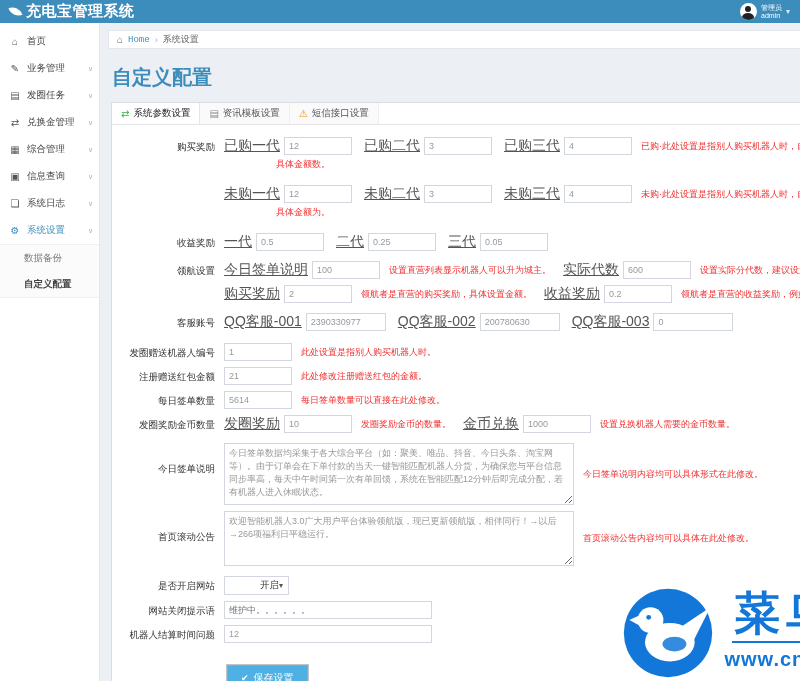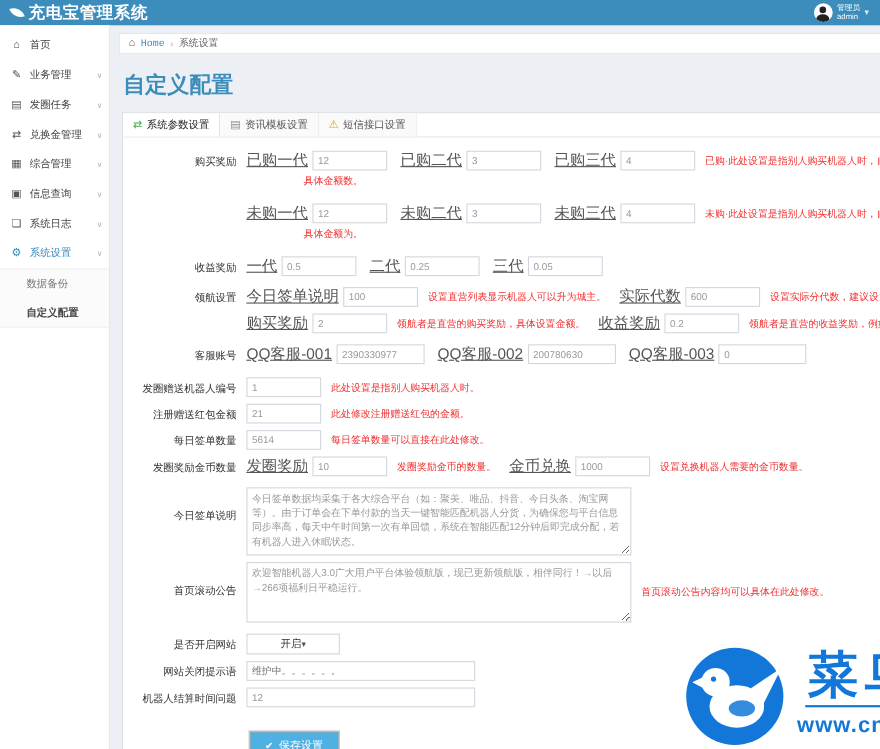--- a/index.html
+++ b/index.html
@@ -60,22 +60,22 @@
   .inp.w-wide { width: 208px; }
   .note { font-size: 9px; color: #f23030; margin-left: 9px; white-space: nowrap; }
   .subnote { font-size: 9px; color: #f23030; margin: 3px 0 8px 52px; }
   .ta { width: 350px; height: 62px; border: 1px solid #d2d6de; font-size: 9px; color: #999; padding: 3px 4px;
         resize: vertical; font-family: "Liberation Sans","DejaVu Sans",sans-serif; line-height: 13px; }
   .ta.short { height: 55px; }
   .ta-row { align-items: center; }
   .ta-row .flabel { padding-top: 0; align-self: flex-start; margin-top: 20px; }
   .ta-wrap { display: flex; align-items: center; }
 
-  .fake-select { width: 85px; height: 19px; border: 1px solid #d2d6de; display: flex; align-items: center;
-        justify-content: center; padding: 0 5px; font-size: 9.5px; color: #333; background: #fff; cursor: pointer; }
+  .fake-select { width: 65px; height: 19px; border: 1px solid #d2d6de; display: flex; align-items: center;
+        justify-content: flex-end; padding: 0 5px; font-size: 9.5px; color: #333; background: #fff; cursor: pointer; }
   .fake-select .caret2 { font-size: 8px; color: #555; }
 
   .save-row { margin: 22px 0 10px 103px; }
   .save-btn { display: inline-flex; align-items: center; gap: 5px; background: #4fb0e3; color: #fff;
         border: 1px solid #8fa8b5; outline: 1px solid #c3c3c3; padding: 5px 13px; font-size: 10px; cursor: pointer; }
   .save-btn .check { font-size: 9px; }
 
   
   .watermark { position: absolute; right: 6px; bottom: 2px; display: flex; align-items: flex-start; gap: 10px; }
   .wm-text { display: flex; flex-direction: column; align-items: center; }
@@ -312,20 +312,21 @@
             <span class="note">设置兑换机器人需要的金币数量。</span>
           </div>
             </div>
         </div>
 
         <div class="row ta-row" style="margin-top:10px;">
           <div class="flabel">今日签单说明</div>
           <div class="fbody">
               <div class="ta-wrap">
             <textarea class="ta" style="">今日签单数据均采集于各大综合平台（如：聚美、唯品、抖音、今日头条、淘宝网等）。由于订单会在下单付款的当天一键智能匹配机器人分货，为确保您与平台信息同步率高，每天中午时间第一次有单回馈，系统在智能匹配12分钟后即完成分配，若有机器人进入休眠状态。</textarea>
+            <span class="note" style="white-space:normal;max-width:220px;">今日签单说明内容均可以具体形式在此修改。</span>
           </div>
             </div>
         </div>
 
         <div class="row ta-row">
           <div class="flabel">首页滚动公告</div>
           <div class="fbody">
               <div class="ta-wrap">
             <textarea class="ta short" style="">欢迎智能机器人3.0广大用户平台体验领航版，现已更新领航版，相伴同行！→以后→266项福利日平稳运行。</textarea>
             <span class="note" style="white-space:normal;max-width:220px;">首页滚动公告内容均可以具体在此处修改。</span>

